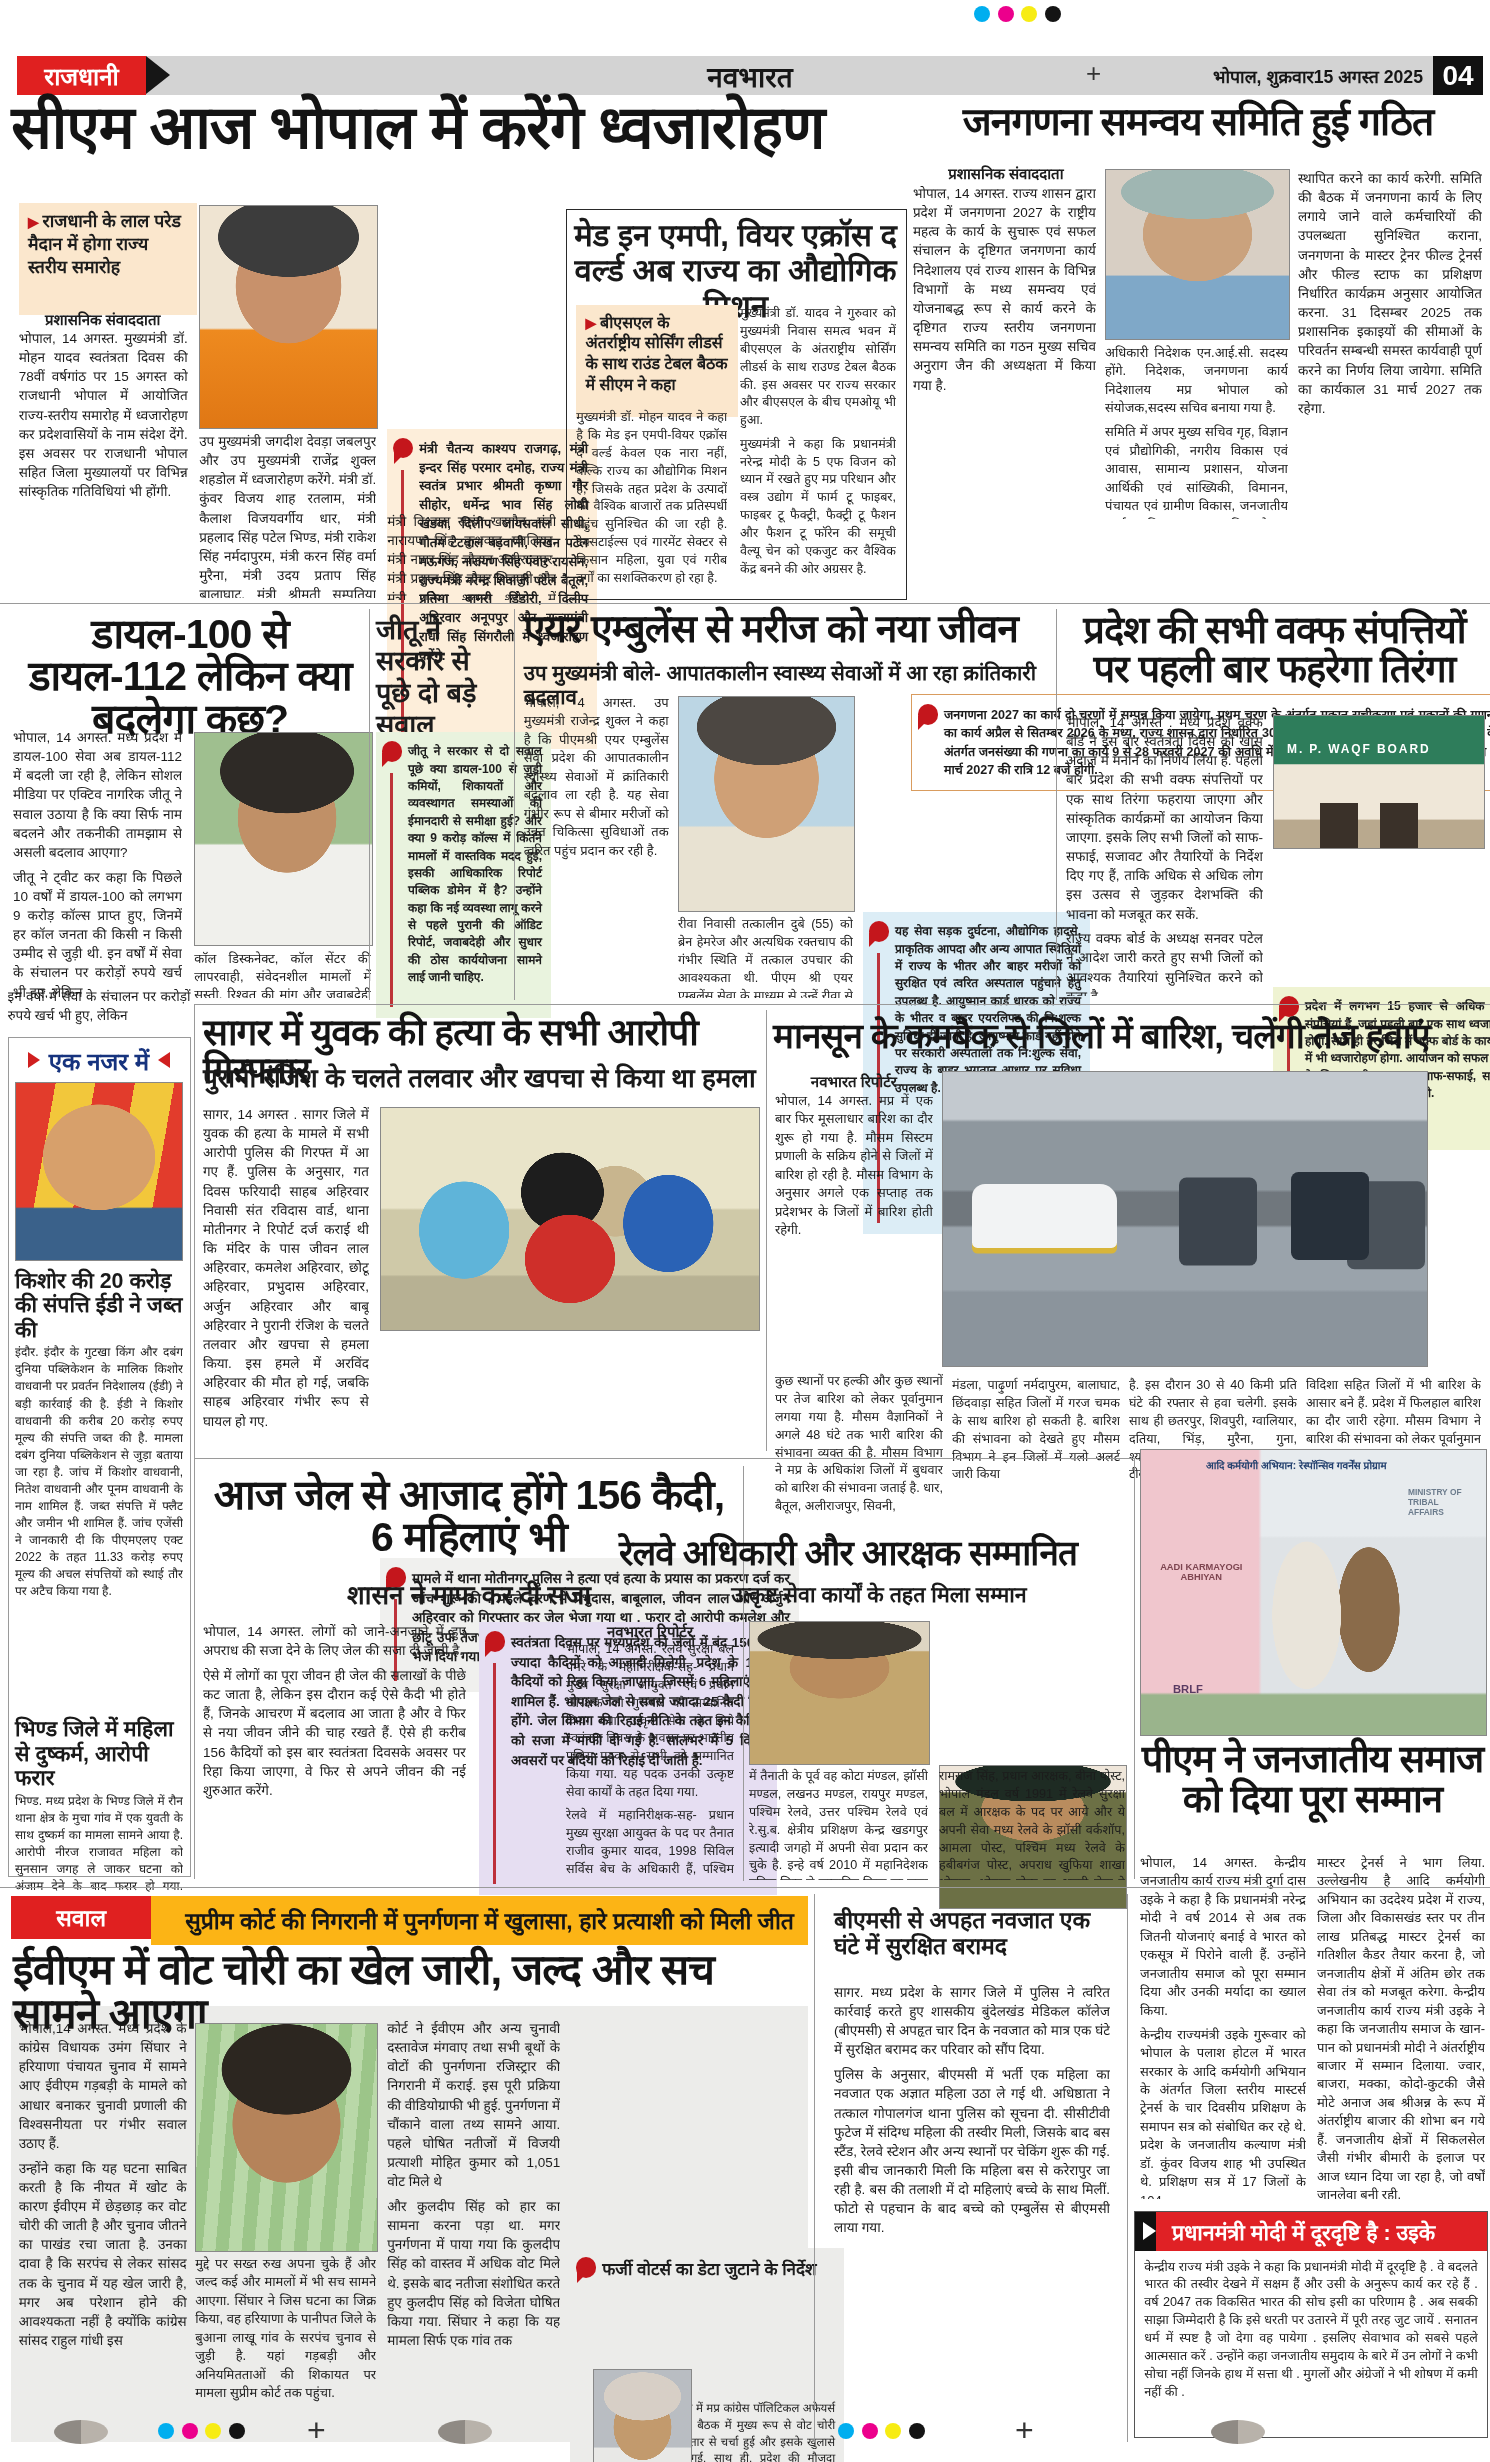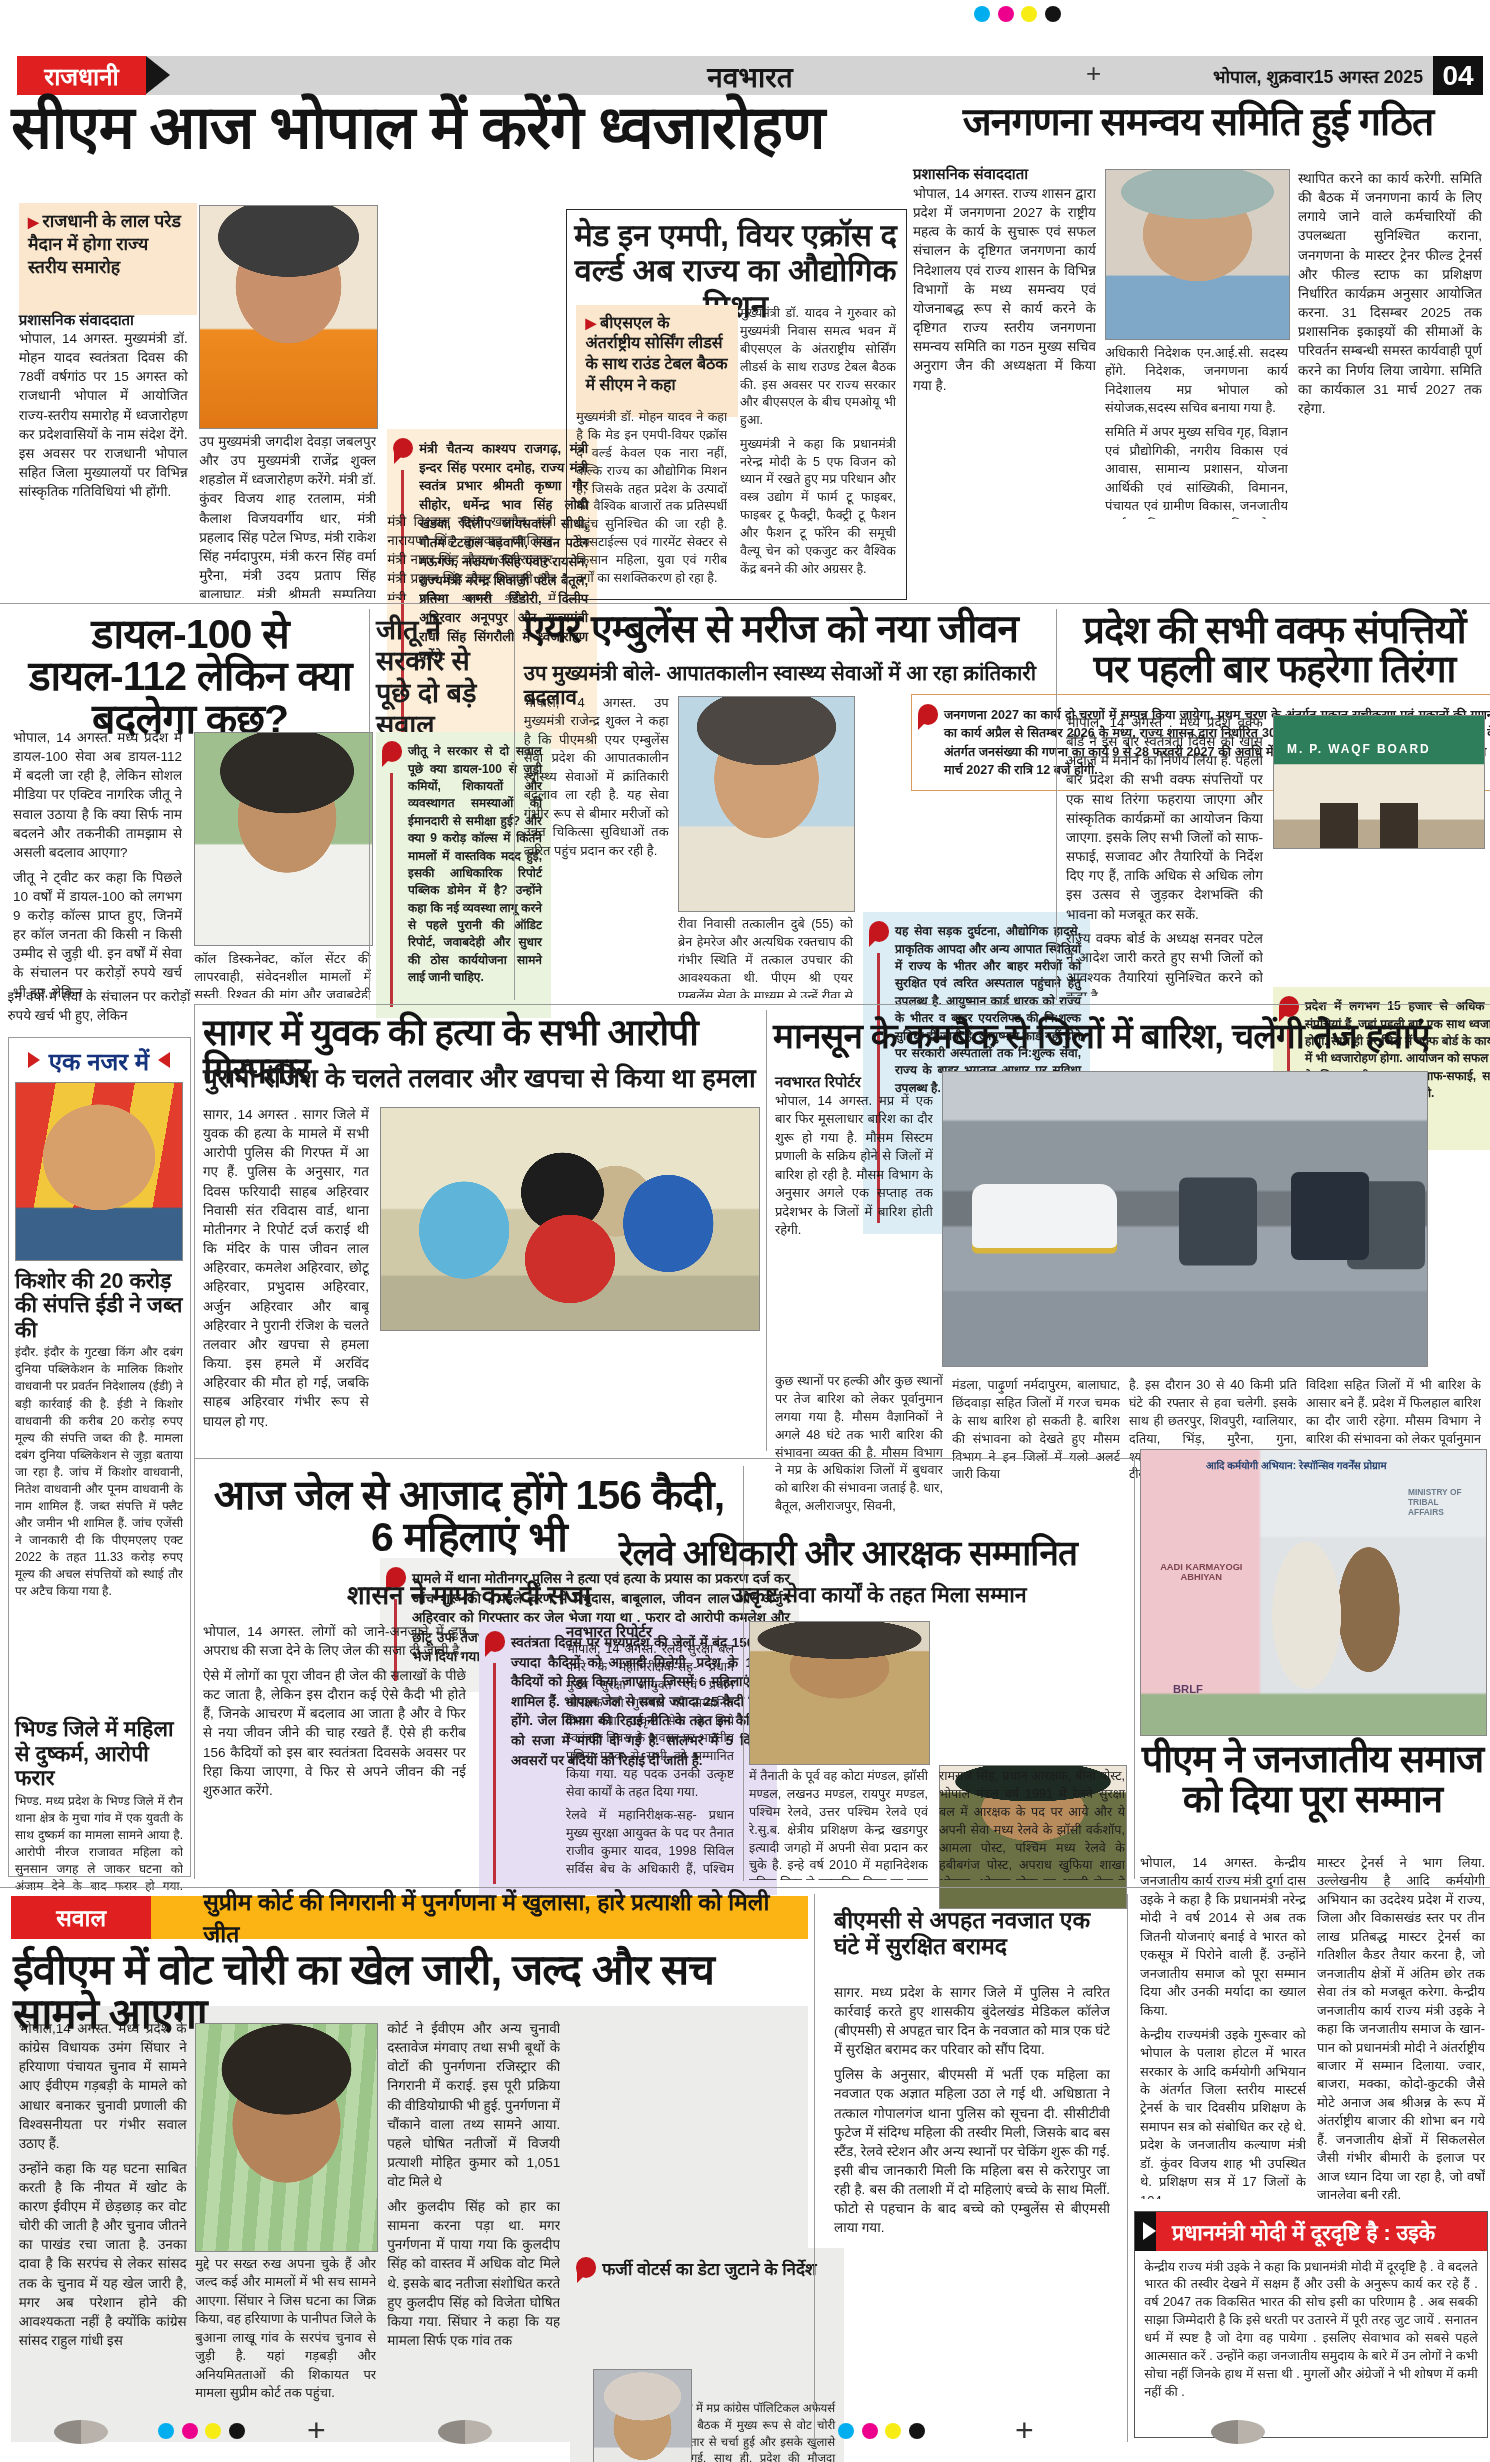--- a/index.html
+++ b/index.html
@@ -15,21 +15,21 @@
   .mast-tag::after{content:"";position:absolute;right:-24px;top:0;border-top:19.6px solid transparent;
     border-bottom:19.6px solid transparent;border-left:24px solid #161616;}
   .mast-paper{position:absolute;left:0;right:0;text-align:center;font-size:28px;font-weight:900;color:#161616;}
   .mast-plus{position:absolute;left:1069px;top:1.9px;font-size:26px;color:#333;font-weight:300;}
   .mast-date{position:absolute;right:60px;font-size:17.7px;font-weight:800;color:#161616;}
   .mast-page{position:absolute;right:0;top:0;height:39px;width:50px;background:#111;color:#fff;
     display:flex;align-items:center;justify-content:center;font-size:28px;font-weight:900;}
   
   .h-main{font-weight:900;color:#141414;line-height:1.04;letter-spacing:-0.9px;}
   .h-sub{font-weight:800;color:#1a1a1a;line-height:1.15;}
-  .byline{font-weight:800;font-size:15px;}
+  .byline{font-weight:800;font-size:15px;text-align:center;}
   .bt{font-size:13.5px;line-height:1.42;text-align:justify;overflow:hidden;}
   .bt p{margin:0 0 5.6px 0;}
   .center{text-align:center;}
   
   .hl{background:#fbe7cd;padding:7.5px 9.3px;font-weight:800;font-size:18.6px;line-height:1.3;}
   .hl .arr{color:#c4161c;font-size:14px;margin-right:3.7px;}
   .qbox{position:relative;padding:11.2px 9.3px 9.3px 32px;overflow:hidden;}
   .qbox .qtxt{font-size:13px;line-height:1.45;font-weight:600;text-align:justify;}
   .qm{position:absolute;left:5.6px;top:9.3px;width:20.5px;height:28px;}
   .qm::before{content:"";position:absolute;top:0;left:0;width:20.5px;height:20.5px;background:#c4161c;border-radius:50%;}
@@ -94,22 +94,22 @@
   .glance-title{display:flex;align-items:center;justify-content:center;gap:9.3px;
     font-size:24px;font-weight:900;color:#16337e;padding:5.6px 0;}
   .tri{width:0;height:0;border-top:8.4px solid transparent;border-bottom:8.4px solid transparent;}
   .tri.r{border-left:12px solid #d01f1f;}
   .tri.l{border-right:12px solid #d01f1f;}
   
   .tag-red{position:absolute;left:0;top:0;height:43px;width:140px;background:#e02020;color:#fff;
     display:flex;align-items:center;justify-content:center;font-size:23px;font-weight:800;text-align:center;}
   .tag-red::after{content:"";position:absolute;right:-22.4px;top:0;border-top:21.4px solid transparent;
     border-bottom:21.4px solid transparent;border-left:22.4px solid #fff;}
-  .banner-yellow{position:absolute;left:140px;right:0;top:0;height:43px;background:#fcb415;
-    display:flex;align-items:center;padding-left:52px;font-size:23px;font-weight:800;color:#161616;}
+  .banner-yellow{position:absolute;left:140px;right:0;top:0;height:49px;background:#fcb415;
+    display:flex;align-items:center;padding-left:34px;font-size:23px;font-weight:800;color:#161616;}
   .graybg{background:#ececea;}
   .vision-box{border:1.9px solid #555;background:#fff;}
   .vision-bar{position:relative;background:#e02125;color:#fff;height:39px;display:flex;align-items:center;
     padding-left:37px;font-size:21.4px;font-weight:800;}
   .vision-bar::before{content:"";position:absolute;left:0;top:0;width:20.5px;height:39px;background:#111;}
   .vision-bar::after{content:"";position:absolute;left:7.5px;top:10.2px;border-top:9.3px solid transparent;
     border-bottom:9.3px solid transparent;border-left:13px solid #fff;}
   
   .dots{display:flex;gap:7.5px;}
   .dots i{width:16px;height:16px;border-radius:50%;display:block;}

